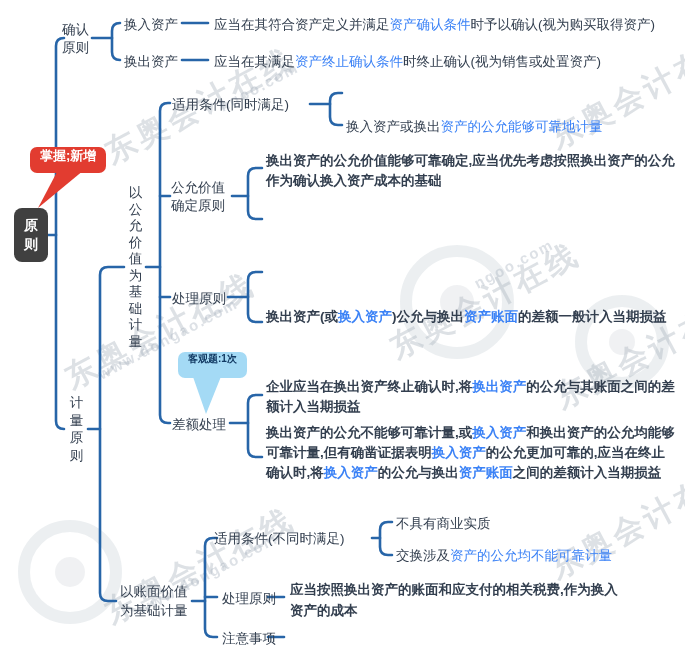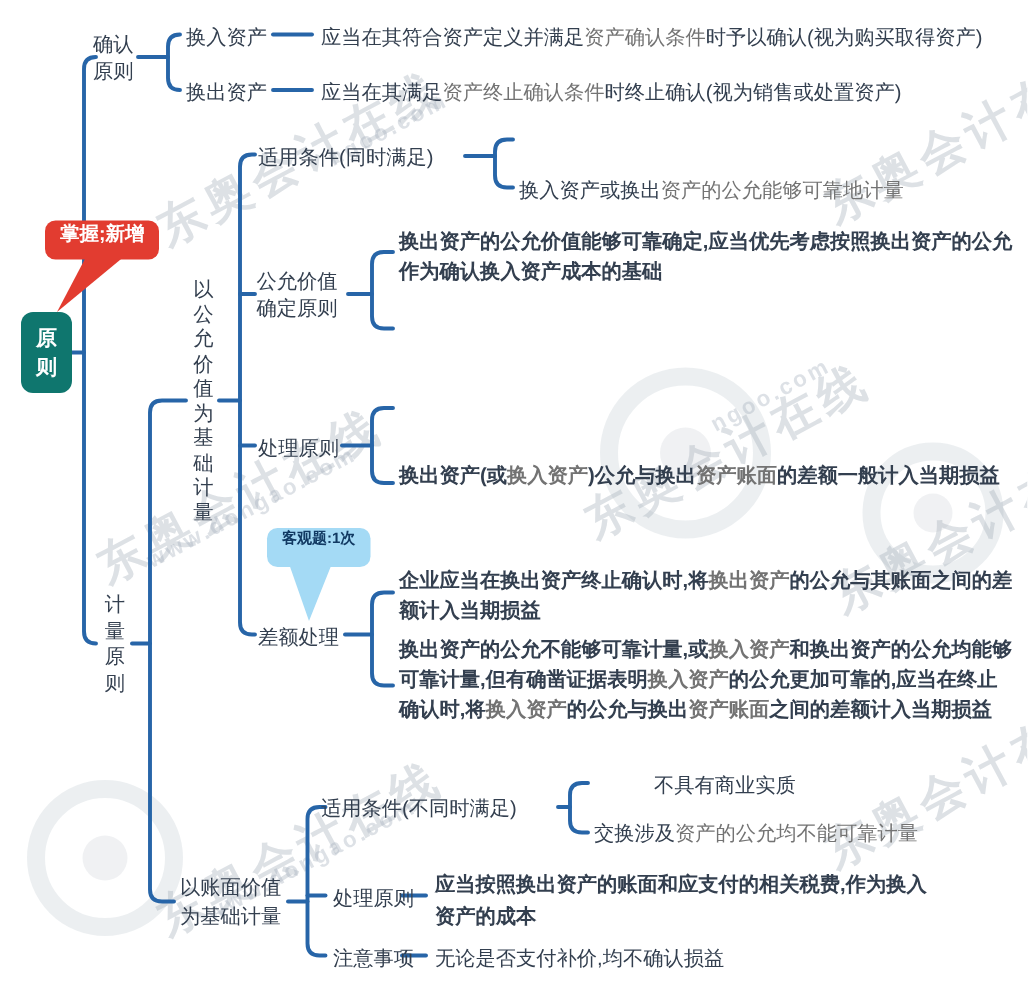--- a/index.html
+++ b/index.html
@@ -18,23 +18,23 @@
   .wm-ring .inner{position:absolute;left:50%;top:50%;transform:translate(-50%,-50%);
       border-radius:50%;background:rgba(170,180,190,0.18);}
   
   svg.lines{position:absolute;left:0;top:0;z-index:1;}
   
   .lbl{position:absolute;z-index:2;white-space:nowrap;line-height:17px;}
   .lbl2{position:absolute;z-index:2;width:62px;line-height:18px;}
   .para{position:absolute;z-index:2;line-height:20px;width:412px;font-weight:bold;}
   .vtext{position:absolute;z-index:2;width:15px;text-align:center;
          word-break:break-all;line-height:16.5px;}
-  .seg-red{color:#737373;}
+  .seg-red{color:#3b82f6;}
   .rootbox{position:absolute;z-index:3;left:14px;top:208px;width:34px;height:54px;
-      background:#0f766e;border-radius:8px;color:#ffffff;font-weight:bold;font-size:14px;
+      background:#404040;border-radius:8px;color:#ffffff;font-weight:bold;font-size:14px;
       display:flex;align-items:center;justify-content:center;}
   .rootbox .vr{width:15px;word-break:break-all;text-align:center;line-height:19px;}
   .badge-red{position:absolute;z-index:3;left:30px;top:147px;height:26px;
       background:#e23c30;border-radius:7px;color:#ffffff;font-weight:bold;font-size:13px;
       display:flex;padding:0 10px;white-space:nowrap;}
   .badge-blue{position:absolute;z-index:3;left:178px;top:352px;height:26px;
       background:#a4daf5;border-radius:7px;color:#123a63;font-weight:bold;font-size:10px;
       display:flex;align-items:flex-start;padding:0 10px;white-space:nowrap;}
 </style>
 </head>
@@ -138,20 +138,19 @@
 
   <div class="lbl" style="left:172px;top:290px;">处理原则</div>
   <div class="para" style="left:266px;top:307px;"><span>换出资产(或</span><span class="seg-red">换入资产</span><span>)公允与换出</span><span class="seg-red">资产账面</span><span>的差额一般计入当期损益</span></div>
 
   <div class="lbl" style="left:172px;top:416px;">差额处理</div>
   <div class="para" style="left:266px;top:377px;"><span>企业应当在换出资产终止确认时,将</span><span class="seg-red">换出资产</span><span>的公允与其账面之间的差额计入当期损益</span></div>
   <div class="para" style="left:266px;top:423px;"><span>换出资产的公允不能够可靠计量,或</span><span class="seg-red">换入资产</span><span>和换出资产的公允均能够可靠计量,但有确凿证据表明</span><span class="seg-red">换入资产</span><span>的公允更加可靠的,应当在终止确认时,将</span><span class="seg-red">换入资产</span><span>的公允与换出</span><span class="seg-red">资产账面</span><span>之间的差额计入当期损益</span></div>
 
   <div class="lbl2" style="left:120px;top:582px;width:70px;line-height:19px;">以账面价值为基础计量</div>
   <div class="lbl" style="left:214px;top:530px;">适用条件(不同时满足)</div>
-  <div class="lbl" style="left:396px;top:515px;margin-left:40px;"><span>不具有商业实质</span></div>
+  <div class="lbl" style="left:396px;top:515px;"><span>不具有商业实质</span></div>
   <div class="lbl" style="left:396px;top:547px;"><span>交换涉及</span><span class="seg-red">资产的公允均不能可靠计量</span></div>
   <div class="lbl" style="left:222px;top:590px;">处理原则</div>
   <div class="para" style="left:290px;top:579px;width:330px;line-height:21px;"><span>应当按照换出资产的账面和应支付的相关税费,作为换入资产的成本</span></div>
   <div class="lbl" style="left:222px;top:630px;">注意事项</div>
-  <div class="lbl" style="left:290px;top:630px;"><span>无论是否支付补价,均不确认损益</span></div>
 
 </div>
 
 </body></html>

